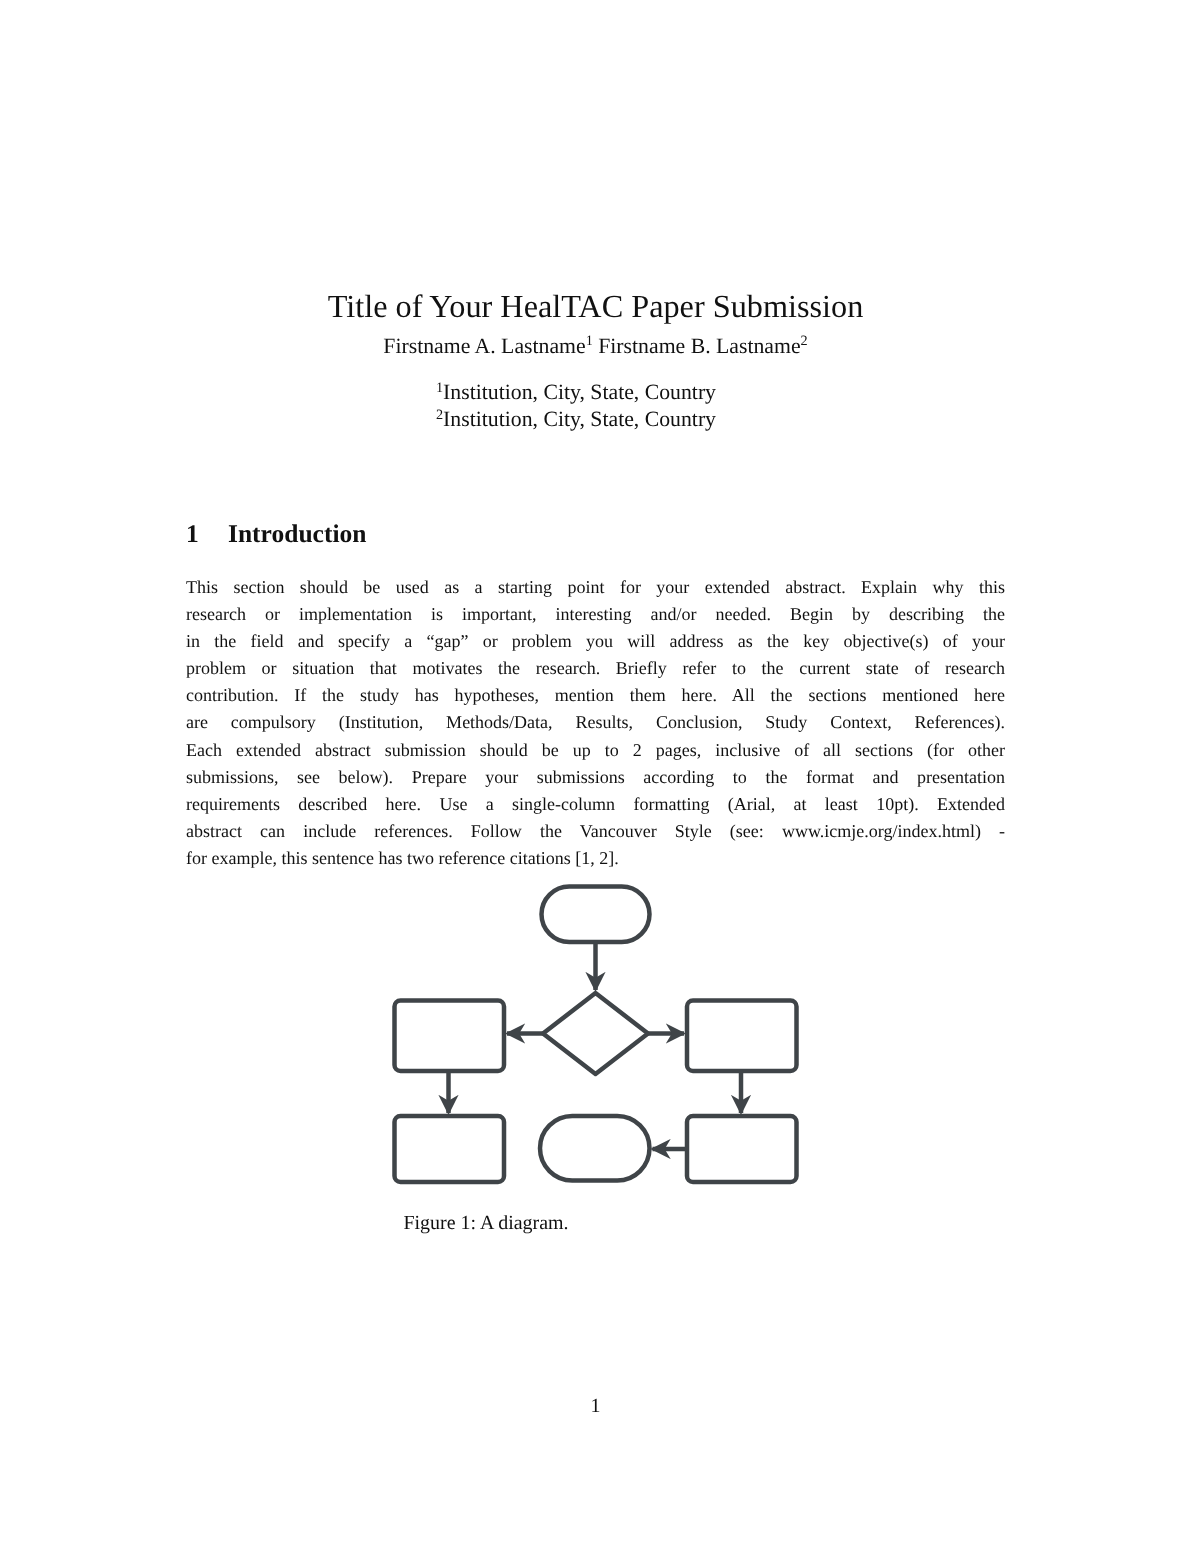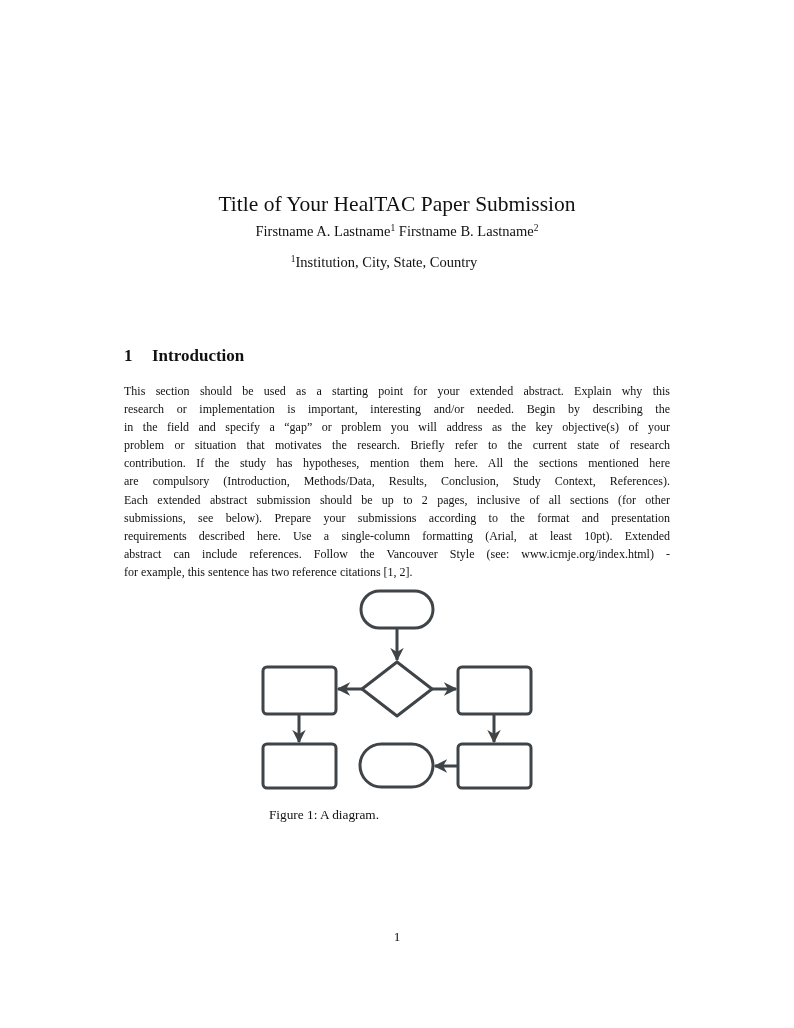--- a/index.html
+++ b/index.html
@@ -30,33 +30,34 @@
 
 <div class="title">Title of Your HealTAC Paper Submission</div>
 
 <div class="authors">
   <span>Firstname A. Lastname</span><sup>1</sup>
   <span>Firstname B. Lastname</span><sup>2</sup>
 </div>
 
 <div class="affils">
   <div><sup>1</sup><span>Institution, City, State, Country</span></div>
+  <div><sup>2</sup><span>Institution, City, State, Country</span></div>
 </div>
 
 <div class="section-heading">
   <span class="num">1</span><span>Introduction</span>
 </div>
 
 <div class="body-text">
   <span class="line">This section should be used as a starting point for your extended abstract.  Explain why this</span>
   <span class="line">research or implementation is important, interesting and/or needed.  Begin by describing the</span>
   <span class="line">in the field and specify a “gap” or problem you will address as the key objective(s) of your</span>
   <span class="line">problem or situation that motivates the research.  Briefly refer to the current state of research</span>
   <span class="line">contribution.  If the study has hypotheses, mention them here.  All the sections mentioned here</span>
-  <span class="line">are compulsory (Introduction, Methods/Data, Results, Conclusion, Study Context, References).</span>
+  <span class="line">are compulsory (Institution, Methods/Data, Results, Conclusion, Study Context, References).</span>
   <span class="line">Each extended abstract submission should be up to 2 pages, inclusive of all sections (for other</span>
   <span class="line">submissions, see below).  Prepare your submissions according to the format and presentation</span>
   <span class="line">requirements described here.  Use a single-column formatting (Arial, at least 10pt).  Extended</span>
   <span class="line">abstract can include references.  Follow the Vancouver Style (see: www.icmje.org/index.html) -</span>
   <span class="line last">for example, this sentence has two reference citations [1, 2].</span>
 </div>
 
 <div class="figure">
   <svg width="794" height="220" viewBox="0 580 794 220" xmlns="http://www.w3.org/2000/svg">
     <defs>

